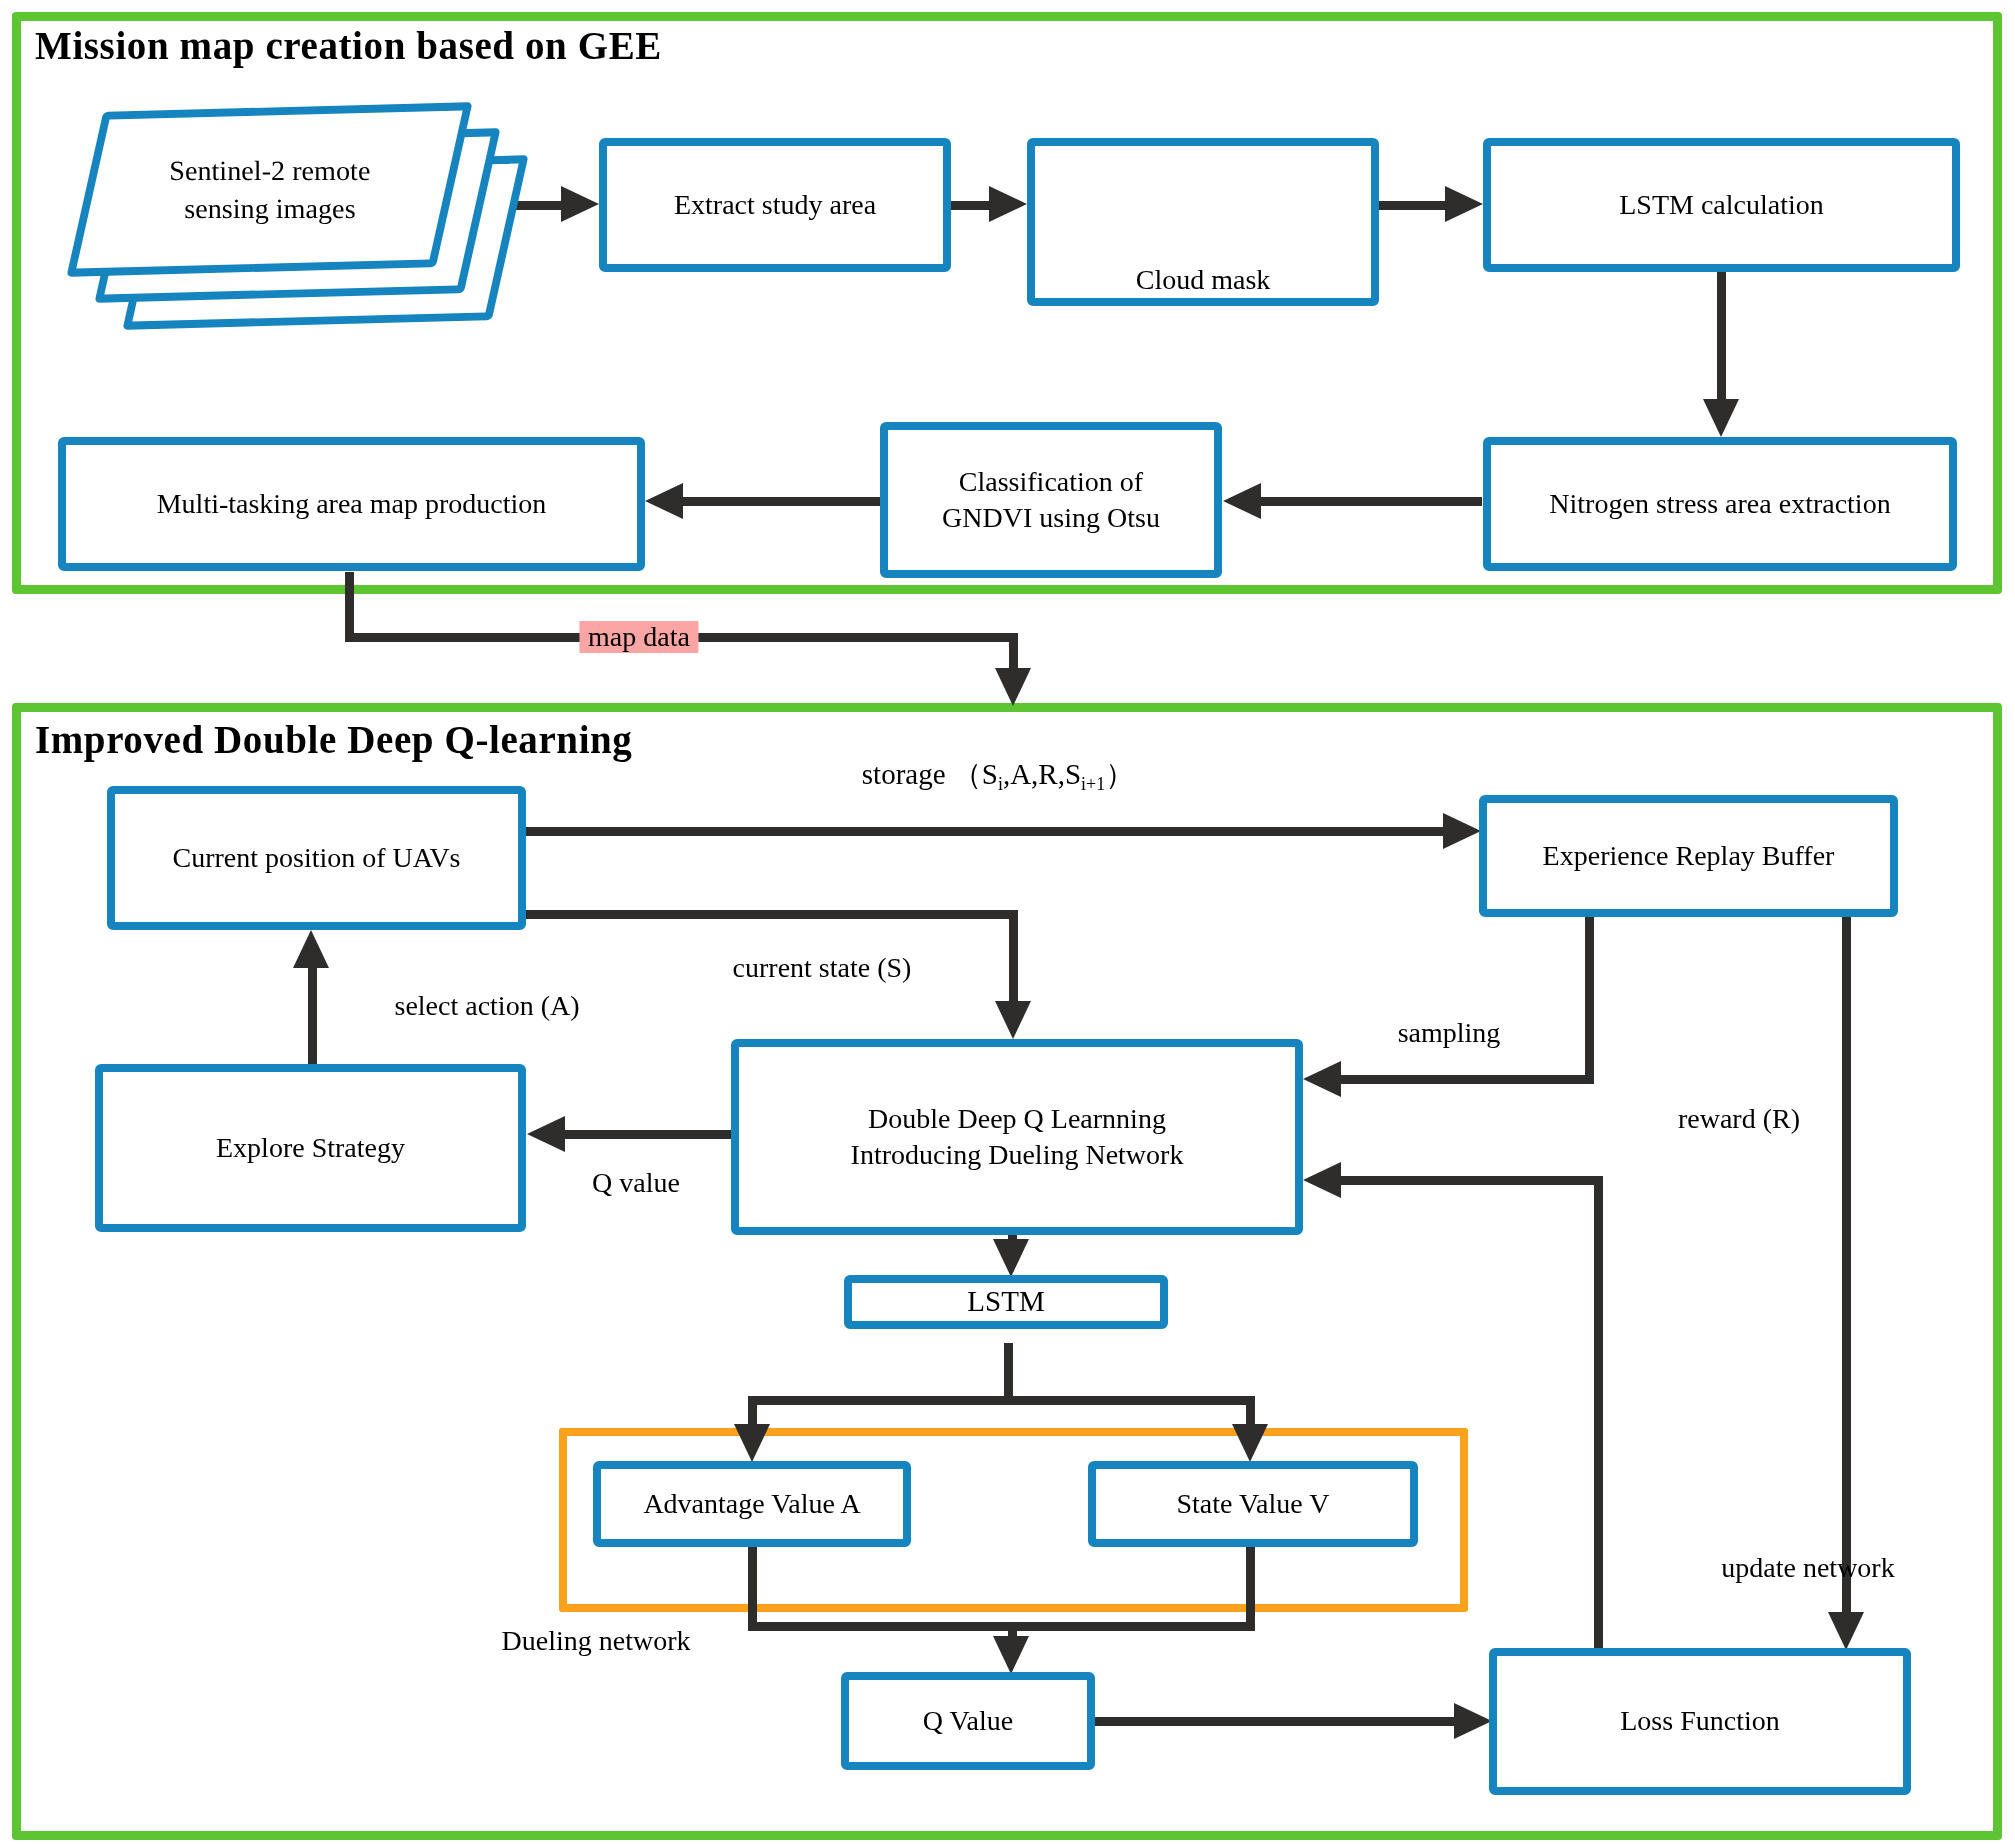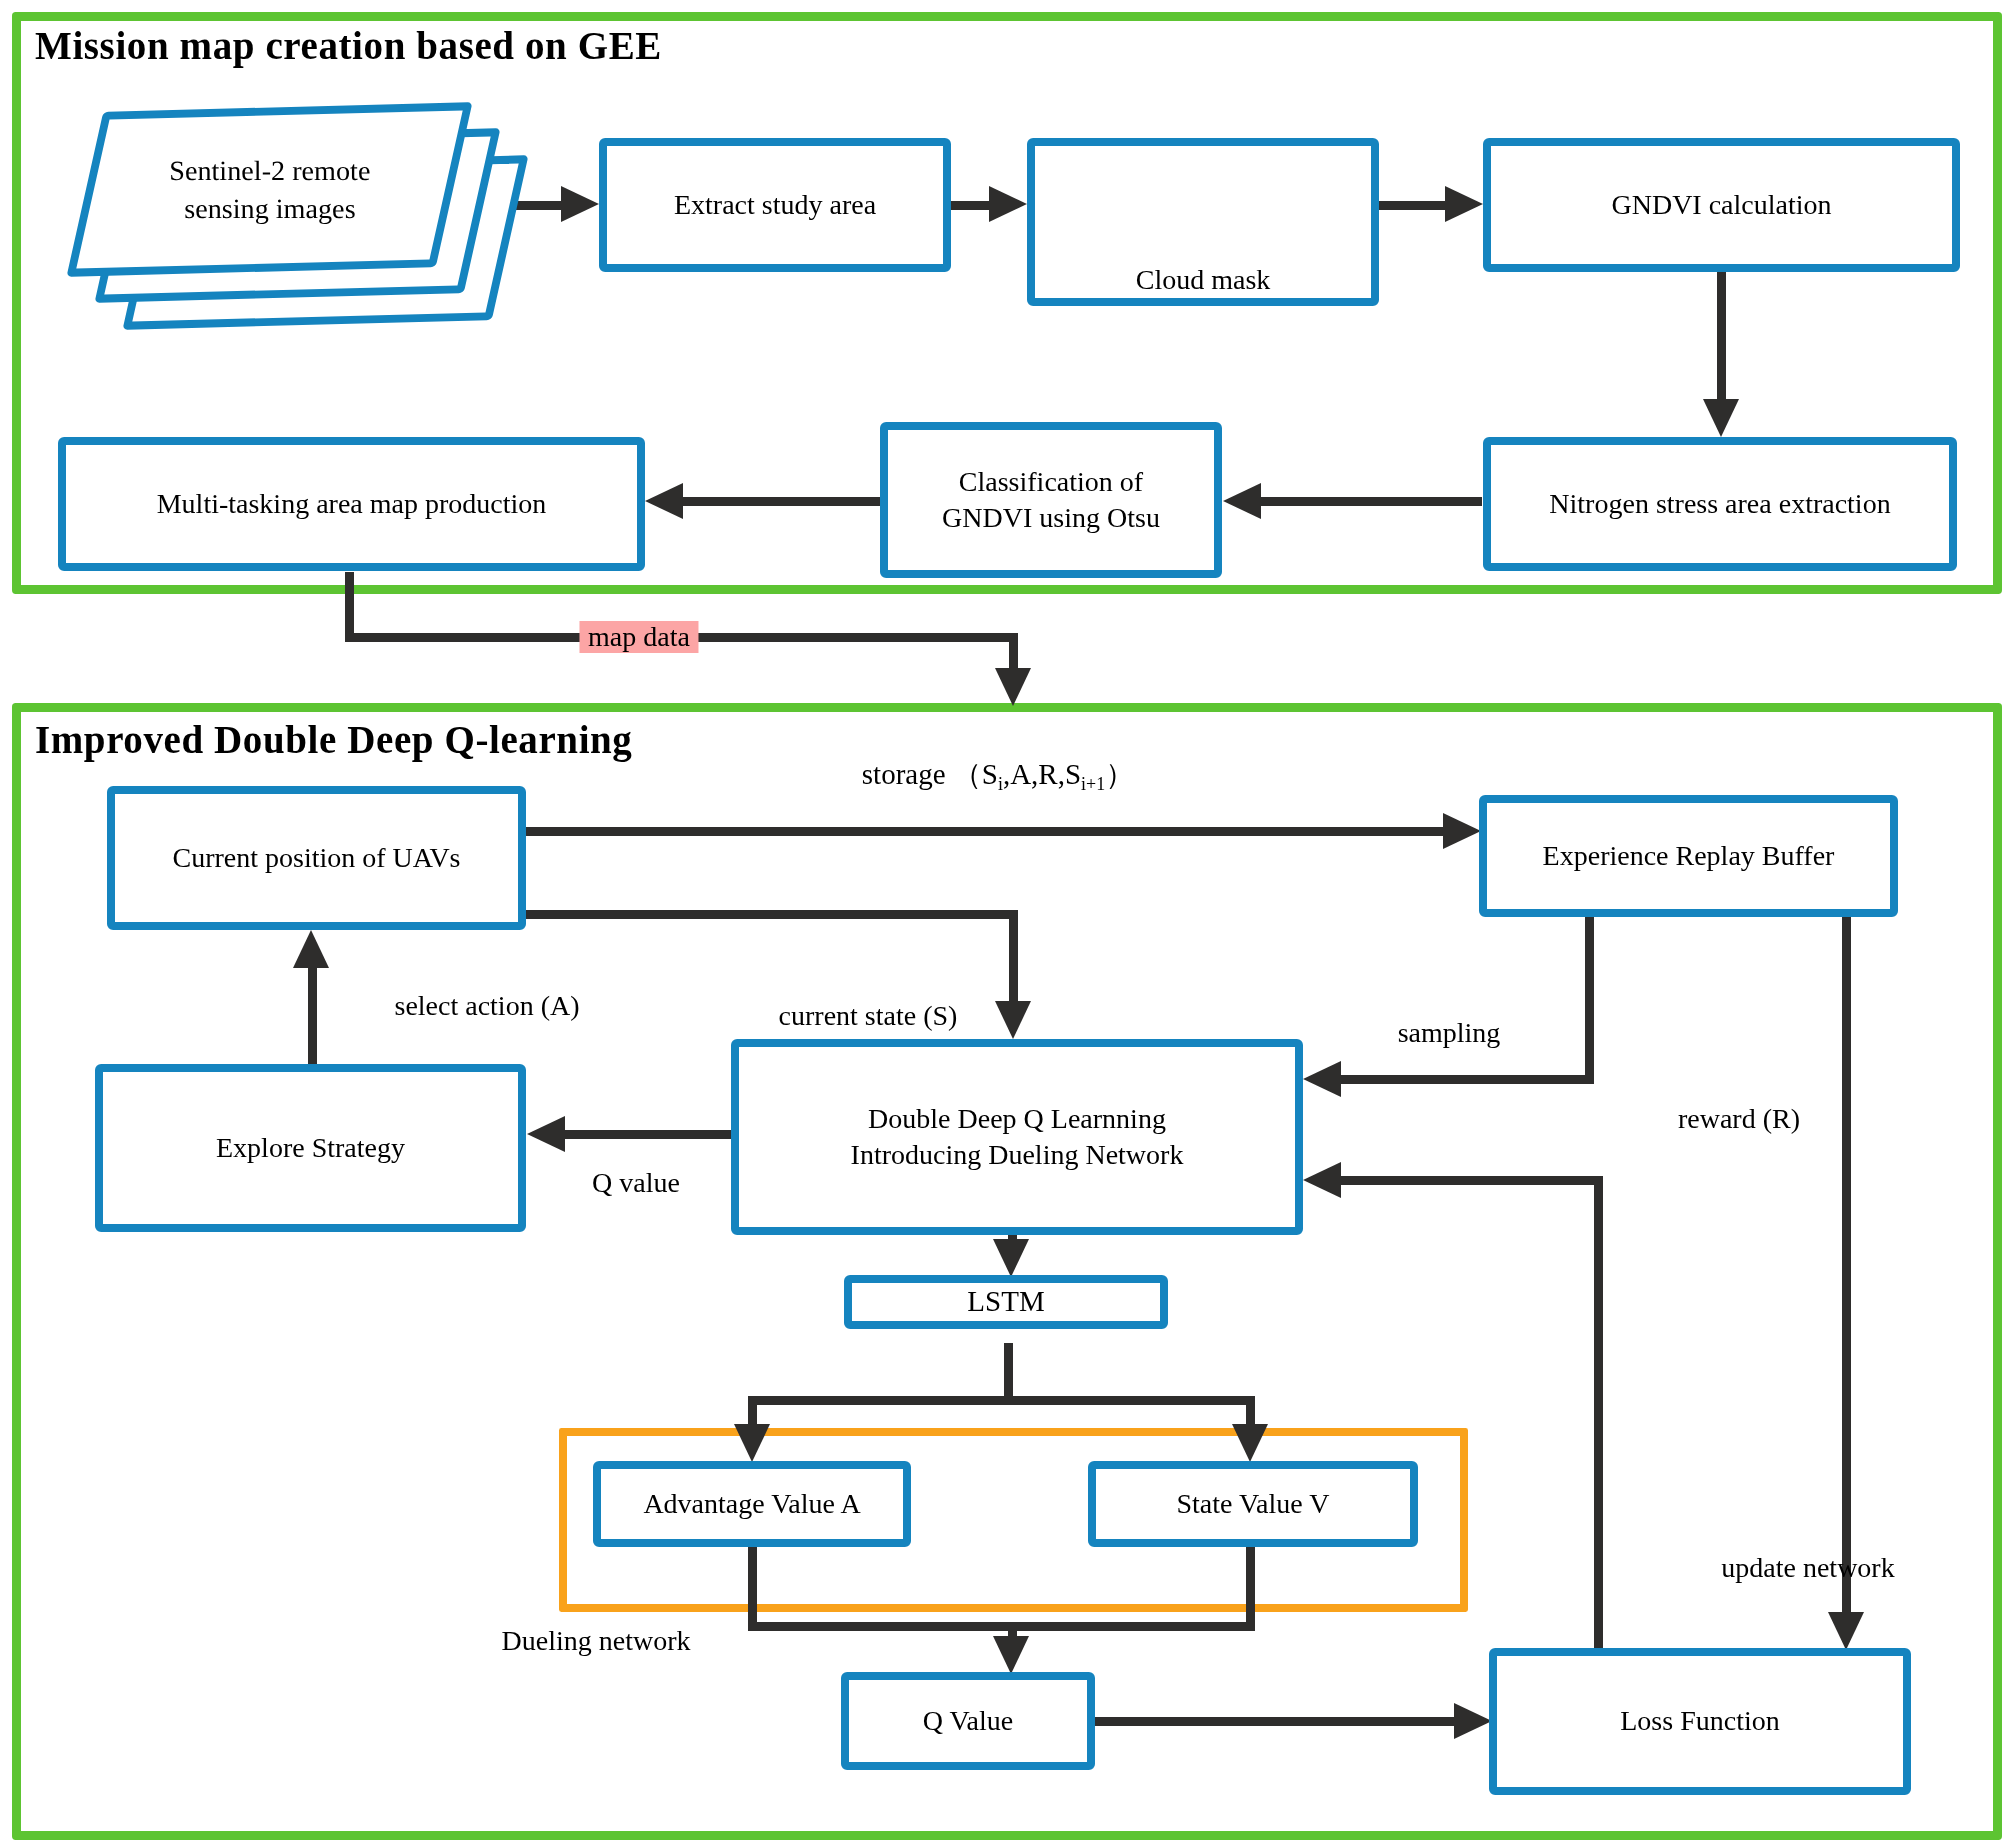--- a/index.html
+++ b/index.html
@@ -50,21 +50,21 @@
     </span>
   </div>
 
   <div class="node" style="left:599px;top:138px;width:352px;height:134px;">
     <span>Extract study area</span>
     </div>
   <div class="node" style="left:1027px;top:138px;width:352px;height:168px;align-items:flex-end;">
     <span>Cloud mask</span>
     </div>
   <div class="node" style="left:1483px;top:138px;width:477px;height:134px;">
-    <span>GNDVI calculation</span>
+    <span>LSTM calculation</span>
     </div>
 
   <div class="node" style="left:58px;top:437px;width:587px;height:134px;">
     <span>Multi-tasking area map production</span>
     </div>
   <div class="node" style="left:880px;top:422px;width:342px;height:156px;">
     <span>
       <span class="two">Classification of</span>
       <span class="two">GNDVI using Otsu</span>
     </span>
@@ -142,21 +142,21 @@
 
   <div class="l" style="left:526px;top:827px;width:920px;height:8.6px;"></div>
   <div class="ah r" style="left:1443px;top:813px;"></div>
   <div class="lab" style="left:998px;top:775px;font-size:29px;">
     <span>storage （S</span><sub>i</sub><span>,A,R,S</span><sub>i+1</sub><span>）</span>
   </div>
 
   <div class="l" style="left:526px;top:910px;width:492px;height:8.6px;"></div>
   <div class="l" style="left:1009px;top:910px;width:8.6px;height:95px;"></div>
   <div class="ah d" style="left:995px;top:1001px;"></div>
-  <div class="lab" style="left:822px;top:1016px;margin-left:46px;">current state (S)</div>
+  <div class="lab" style="left:822px;top:968px;">current state (S)</div>
 
   <div class="l" style="left:308px;top:967px;width:8.6px;height:98px;"></div>
   <div class="ah u" style="left:293px;top:930px;"></div>
   <div class="lab" style="left:474px;top:1006px;margin-left:13px;">select action (A)</div>
 
   <div class="l" style="left:564px;top:1130px;width:168px;height:8.6px;"></div>
   <div class="ah lft" style="left:527px;top:1116px;"></div>
   <div class="lab" style="left:636px;top:1183px;">Q value</div>
 
   <div class="l" style="left:1585px;top:916px;width:8.6px;height:168px;"></div>

